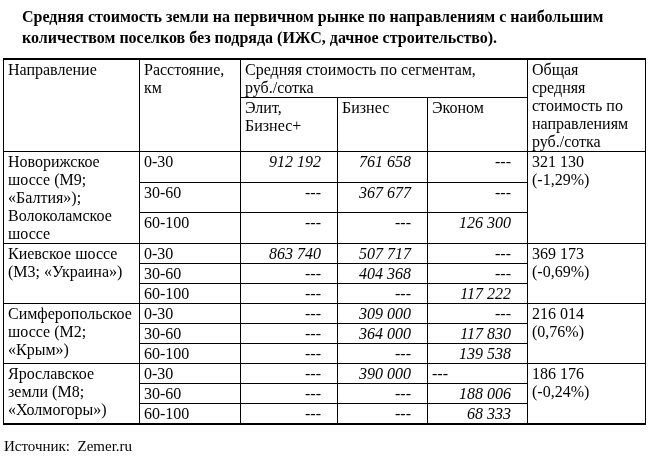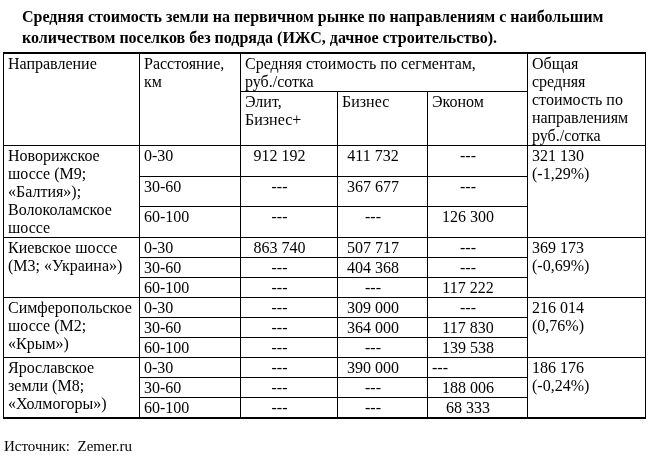--- a/index.html
+++ b/index.html
@@ -9,36 +9,36 @@
     background: #ffffff; color: #000000;
     font-family: "Liberation Serif", serif;
     position: relative; overflow: hidden;
   }
   .title {
     position: absolute; left: 22px; top: 6px; width: 638px;
     font-size: 16px; font-weight: bold; line-height: 21px;
     white-space: pre-line;
   }
   table.price-table {
-    position: absolute; left: 3px; top: 52px; width: 642px;
+    position: absolute; left: 3px; top: 58px; width: 642px;
     border-collapse: collapse; table-layout: fixed;
     border-top: 2px solid #000; border-bottom: 2px solid #000;
     border-left: 1px solid #000; border-right: 1px solid #000;
   }
   th, td {
     border: 1px solid #000;
     font-size: 16px; font-weight: normal; line-height: 18px;
     text-align: left; vertical-align: top;
     padding: 1px 4px 0 4px;
     white-space: pre-line; overflow: hidden;
   }
   tr.hr1 { height: 36px; }
   tr.hr2 { height: 54px; }
   tbody tr { height: 20px; }
-  td.num { text-align: center; padding-right: 23px; }
+  td.num { text-align: right; padding-right: 16px; font-style: italic; }
   td.num-left { text-align: left; }
   .source {
     position: absolute; left: 4px; top: 438px;
     font-size: 15px; white-space: pre;
   }
 </style>
 </head>
 <body>
 
 <div class="title">Средняя стоимость земли на первичном рынке по направлениям с наибольшим
@@ -76,21 +76,21 @@
   <tbody>
 
     <tr>
       <td rowspan="3" class="dir">Новорижское
 шоссе (М9;
 «Балтия»);
 Волоколамское
 шоссе</td>
       <td class="dist">0-30</td>
       <td class="num">912 192</td>
-      <td class="num">411 732</td>
+      <td class="num">761 658</td>
       <td class="num">---</td>
       <td rowspan="3" class="total">321 130
 (-1,29%)</td>
     </tr>
     <tr>
       <td class="dist">30-60</td>
       <td class="num">---</td>
       <td class="num">367 677</td>
       <td class="num">---</td>
     </tr>

